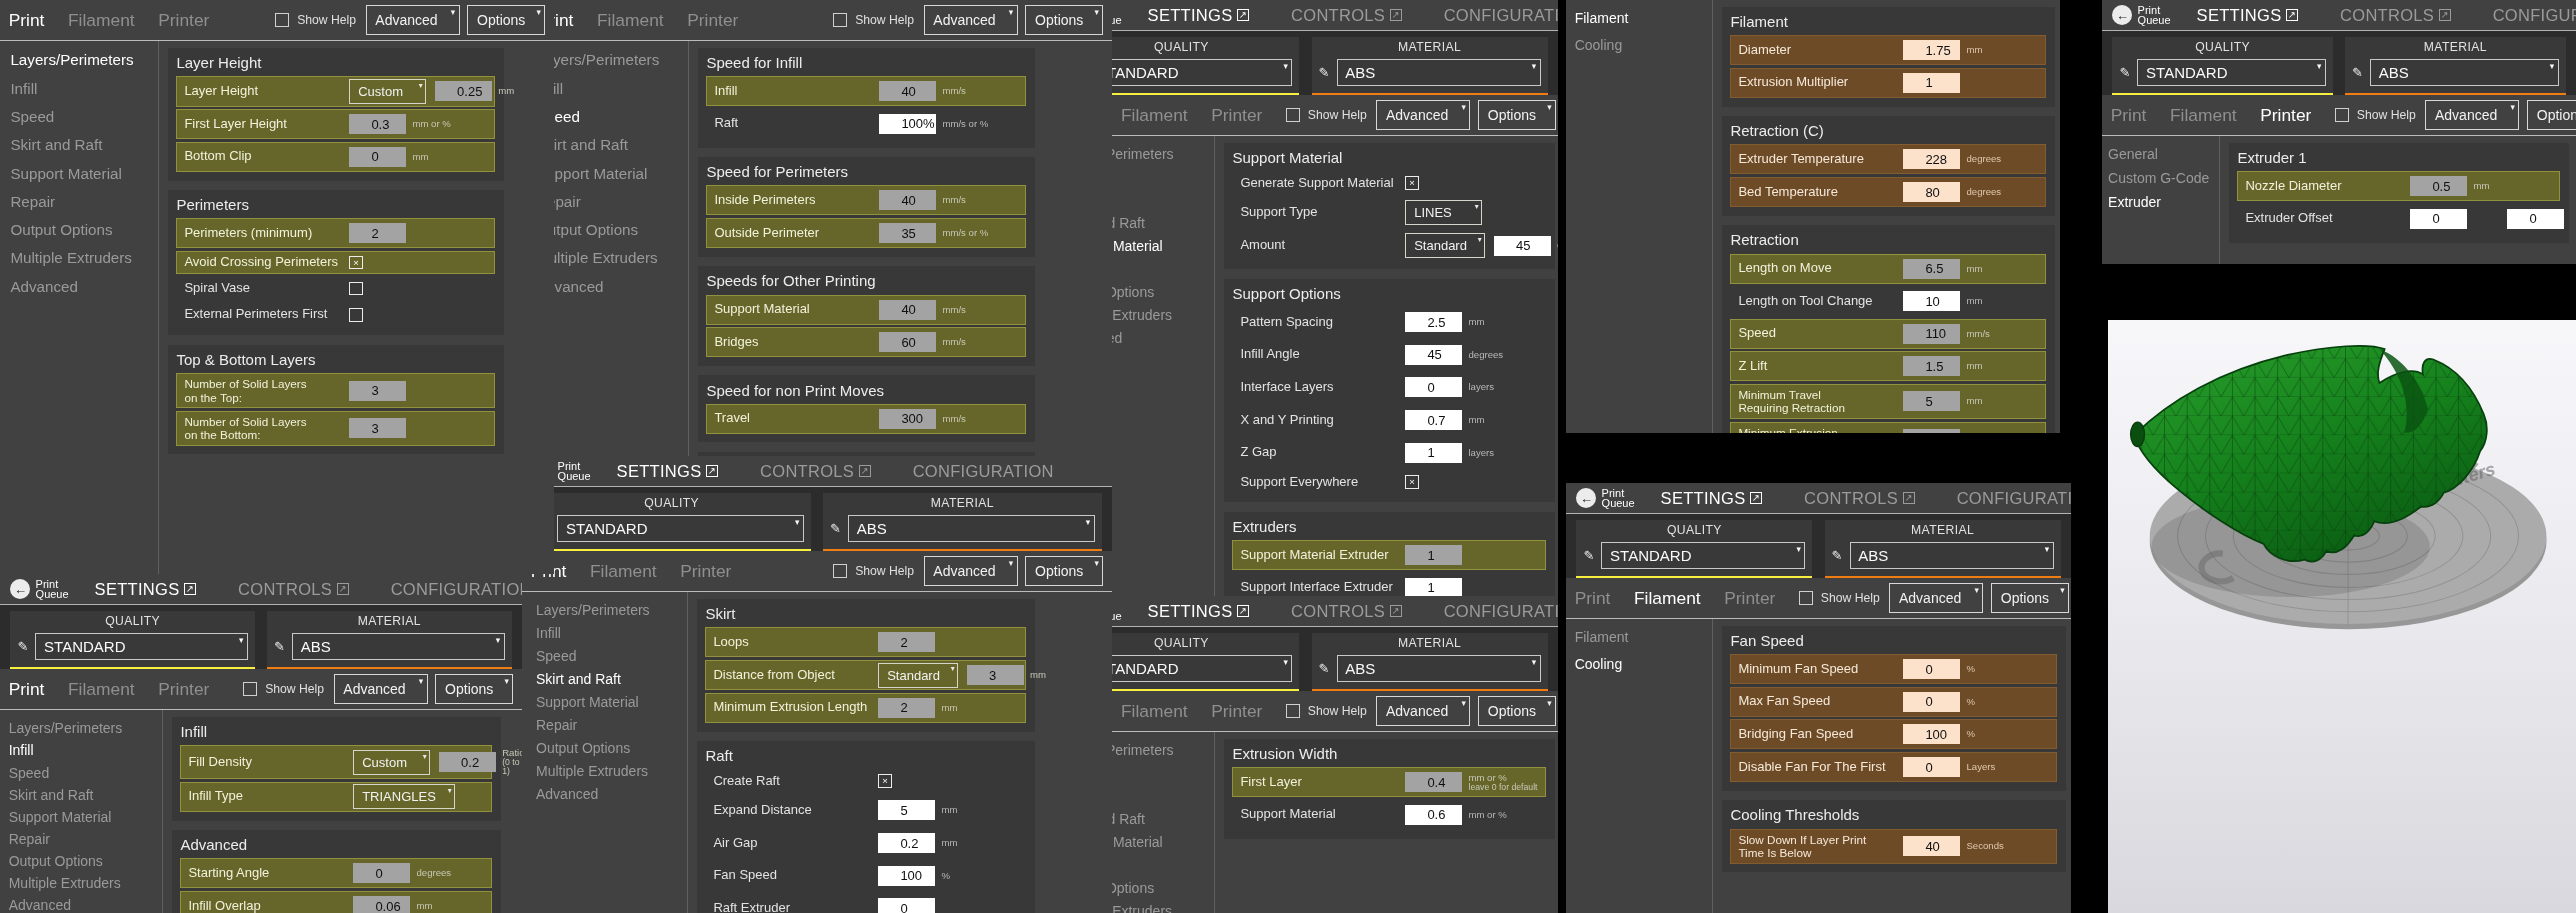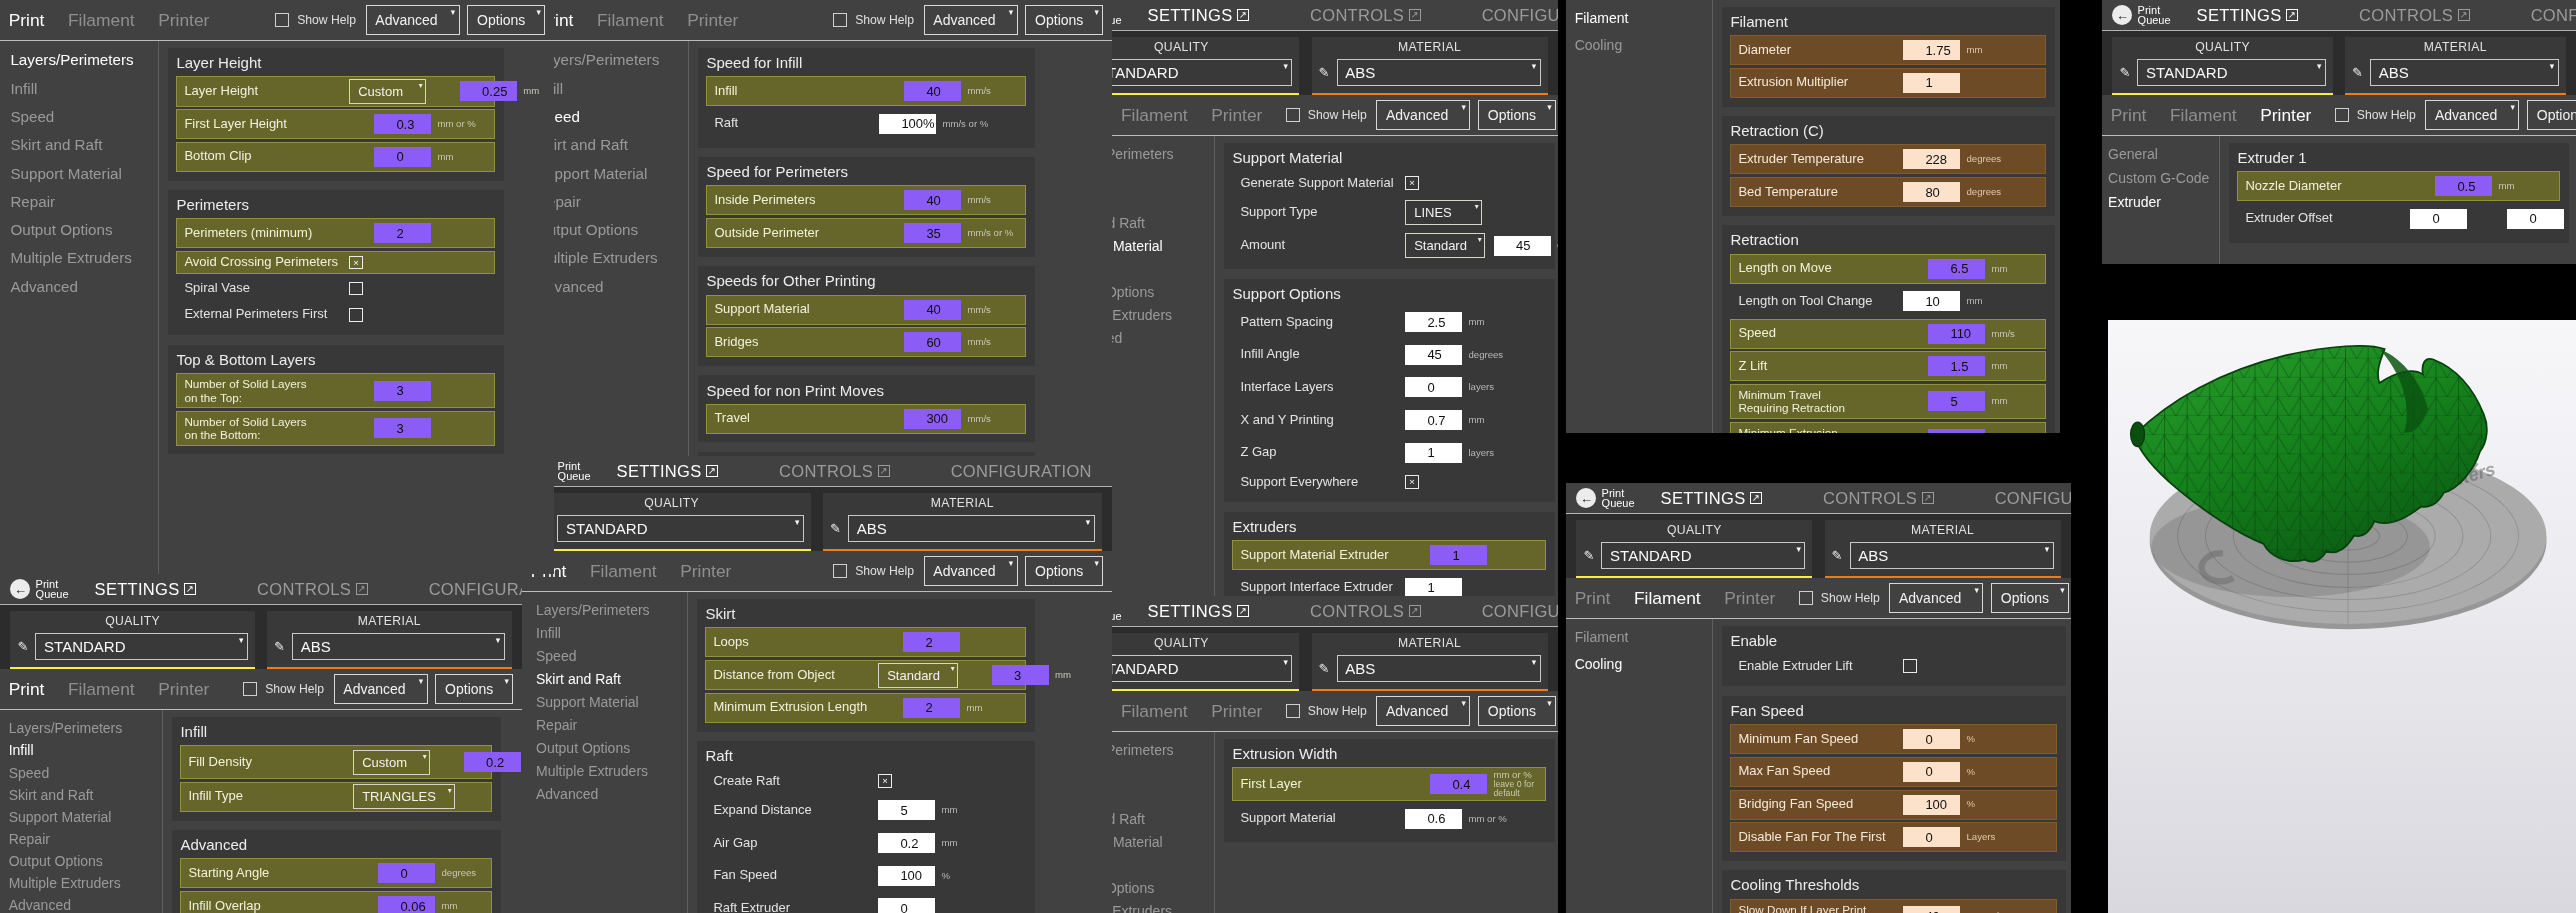--- a/index.html
+++ b/index.html
@@ -5,21 +5,21 @@
   html,body{margin:0;padding:0;background:#000;width:2576px;height:914px;overflow:hidden;
     font-family:"Liberation Sans",sans-serif;}
   #app{position:relative;width:2576px;height:914px;}
   .panel{position:absolute;background:#414141;overflow:hidden;display:flex;flex-direction:column;}
   
   .hdr{height:30px;flex:none;display:flex;align-items:center;padding:0 10.4px;border-bottom:0.9px solid #b3b3b3;}
   .pq{display:flex;align-items:center;gap:5.2px;margin-right:26px;cursor:pointer;}
   .pqicon{width:20px;height:20px;border-radius:50%;background:#ececec;color:#1c1c1c;display:flex;
     align-items:center;justify-content:center;font-size:13px;font-weight:bold;flex:none;}
   .pqtxt{font-size:11px;line-height:.95;color:#fff;white-space:pre-line;}
-  .hnav{font-size:16.5px;color:#9b9b9b;margin-right:61px;display:inline-flex;align-items:center;gap:4.4px;letter-spacing:0.3px;cursor:pointer;}
+  .hnav{font-size:16.5px;color:#9b9b9b;margin-right:42px;display:inline-flex;align-items:center;gap:4.4px;letter-spacing:0.3px;cursor:pointer;}
   .hnav.on{color:#fff;}
   .ext{font-size:9.6px;line-height:1.05;border:0.9px solid currentColor;padding:0 0.9px;}
   
   .qm{flex:none;display:flex;gap:12.2px;background:#2c2c2c;padding:6.1px 10.4px 0;height:64px;box-sizing:border-box;}
   .half{flex:1;background:#393939;padding:2.6px 7px 0;border-bottom:2.6px solid #f7ef3e;display:flex;flex-direction:column;}
   .qlab{text-align:center;font-size:12.2px;color:#e2e2e2;letter-spacing:0.4px;margin-bottom:2.6px;}
   .boxrow{display:flex;align-items:center;gap:7px;flex:1;padding-bottom:4.4px;}
   .pencil{color:#ededed;font-size:13px;flex:none;}
   .qbox{flex:1;border:0.9px solid #c9c9c9;height:27px;display:flex;align-items:center;padding:0 7.8px;
     font-size:15px;color:#fafafa;position:relative;box-sizing:border-box;}
@@ -50,21 +50,21 @@
   .srow.plain{border:0.9px solid transparent;}
   .srow.two{min-height:35px;}
   .srow.chk{min-height:23.5px;}
   .lbl{flex:0 0 165px;font-size:13px;color:#e3e3e3;line-height:1.15;white-space:pre-line;}
   .two .lbl{font-size:11.7px;}
   .olive .lbl{color:#f2f2dc;}
   .brown .lbl{color:#f5e9da;}
   .ctl{display:flex;align-items:center;}
   .vbox{width:57px;height:20px;display:inline-flex;align-items:center;padding:0 22px;box-sizing:border-box;
     font-size:13px;color:#101010;overflow:hidden;flex:none;}
-  .vbox.yellow{background:#8b5cf6;margin-left:25px;}
+  .vbox.yellow{background:#a3a3a3;}
   .vbox.white{background:#ffffff;}
   .vbox.pink{background:#fde2cb;}
   .off2{margin-left:40px;}
   .dd{position:relative;height:25px;min-width:77px;box-sizing:border-box;border:0.9px solid #d5d5cb;
     display:inline-flex;align-items:center;padding:0 17.4px 0 7.8px;font-size:13px;color:#f2f2f2;margin-right:8.7px;flex:none;}
   .dd .car{position:absolute;top:0.9px;right:2.6px;font-size:7.8px;color:#e8e8e8;}
   .unit{margin-left:6.1px;font-size:9.6px;color:#c8c8b8;line-height:1.05;white-space:pre-line;}
   .plain .unit{color:#b9b9b9;}
   .brown .unit{color:#dfc8ad;}
   .u2{display:block;font-size:8.7px;}
@@ -1071,29 +1071,20 @@
           </div>
         </div>
       </div>
       <div class="pbody">
         <div class="side" style="width: 146px; padding-left: 8.7px;">
           <div class="sitem" style="margin-bottom: 10.4px;">Filament</div>
           <div class="sitem on" style="margin-bottom: 10.4px;">Cooling</div>
         </div>
         <div class="content" style="padding-right: 5.2px;">
           <div class="sec">
-            <div class="sectitle">Enable</div>
-            <div class="srow plain chk">
-              <span class="lbl">Enable Extruder Lift</span>
-              <span class="ctl">
-                <span class="kbox"></span>
-              </span>
-            </div>
-          </div>
-          <div class="sec">
             <div class="sectitle">Fan Speed</div>
             <div class="srow brown">
               <span class="lbl">Minimum Fan Speed</span>
               <span class="ctl">
                 <span class="vbox pink">
                   <span>0</span>
                 </span>
                 <span class="unit"><span>%</span></span>
               </span>
             </div>

